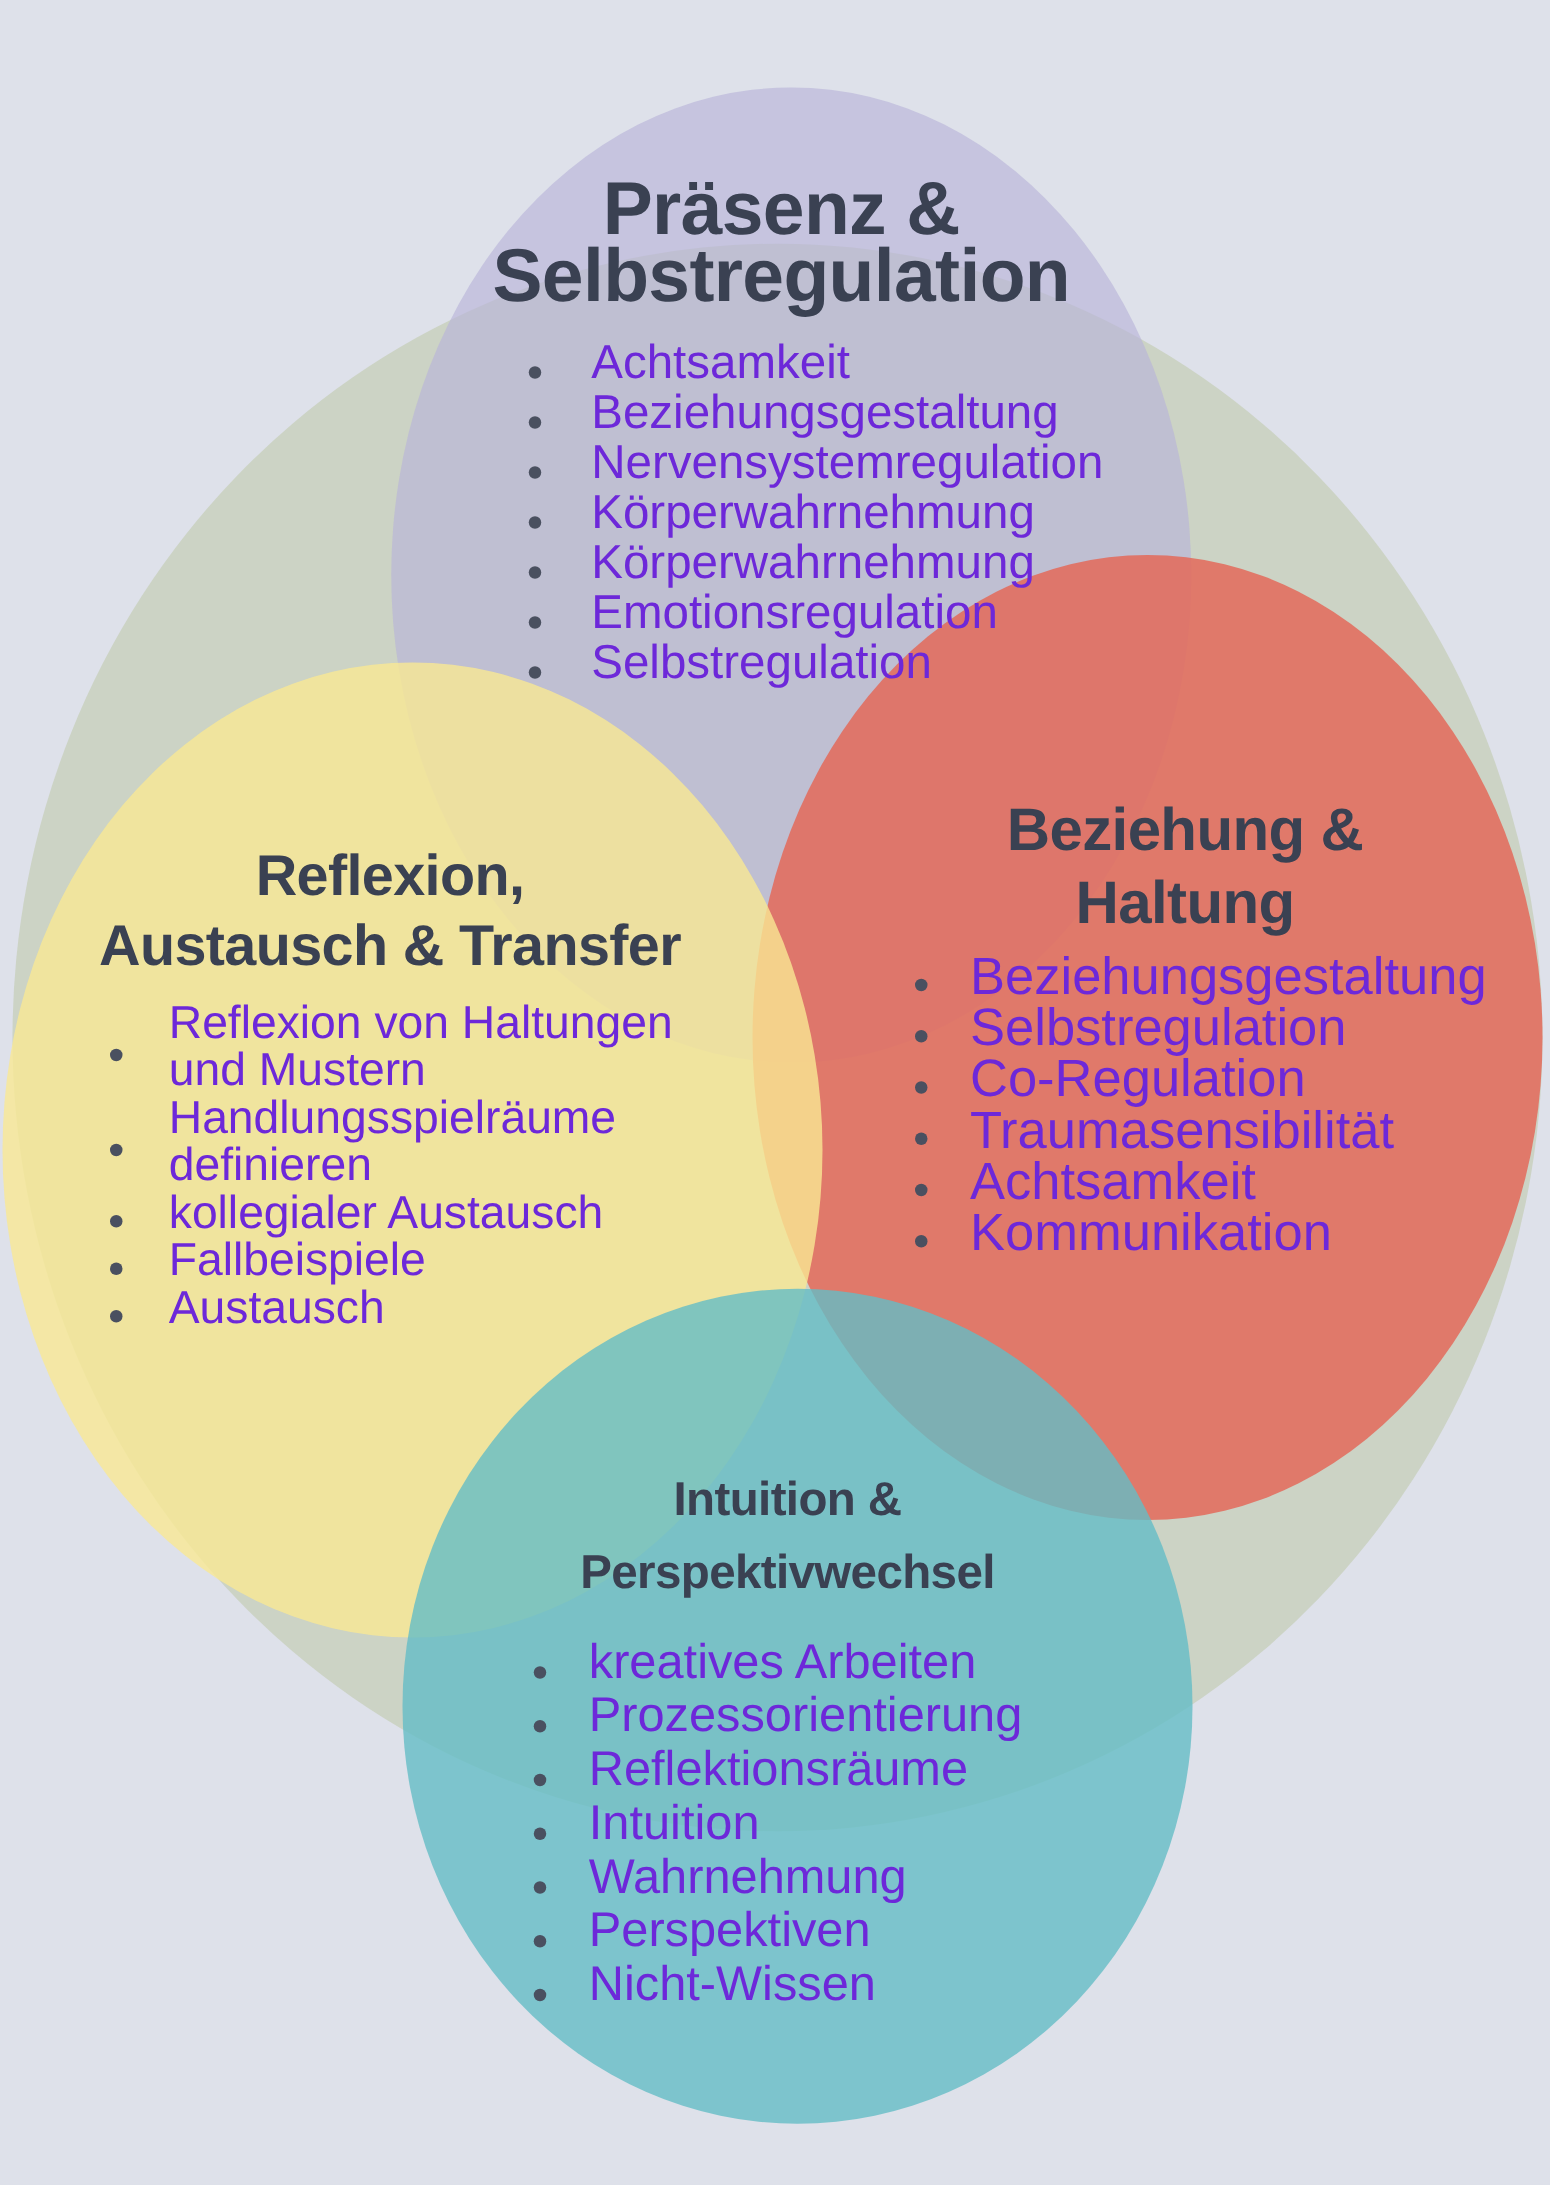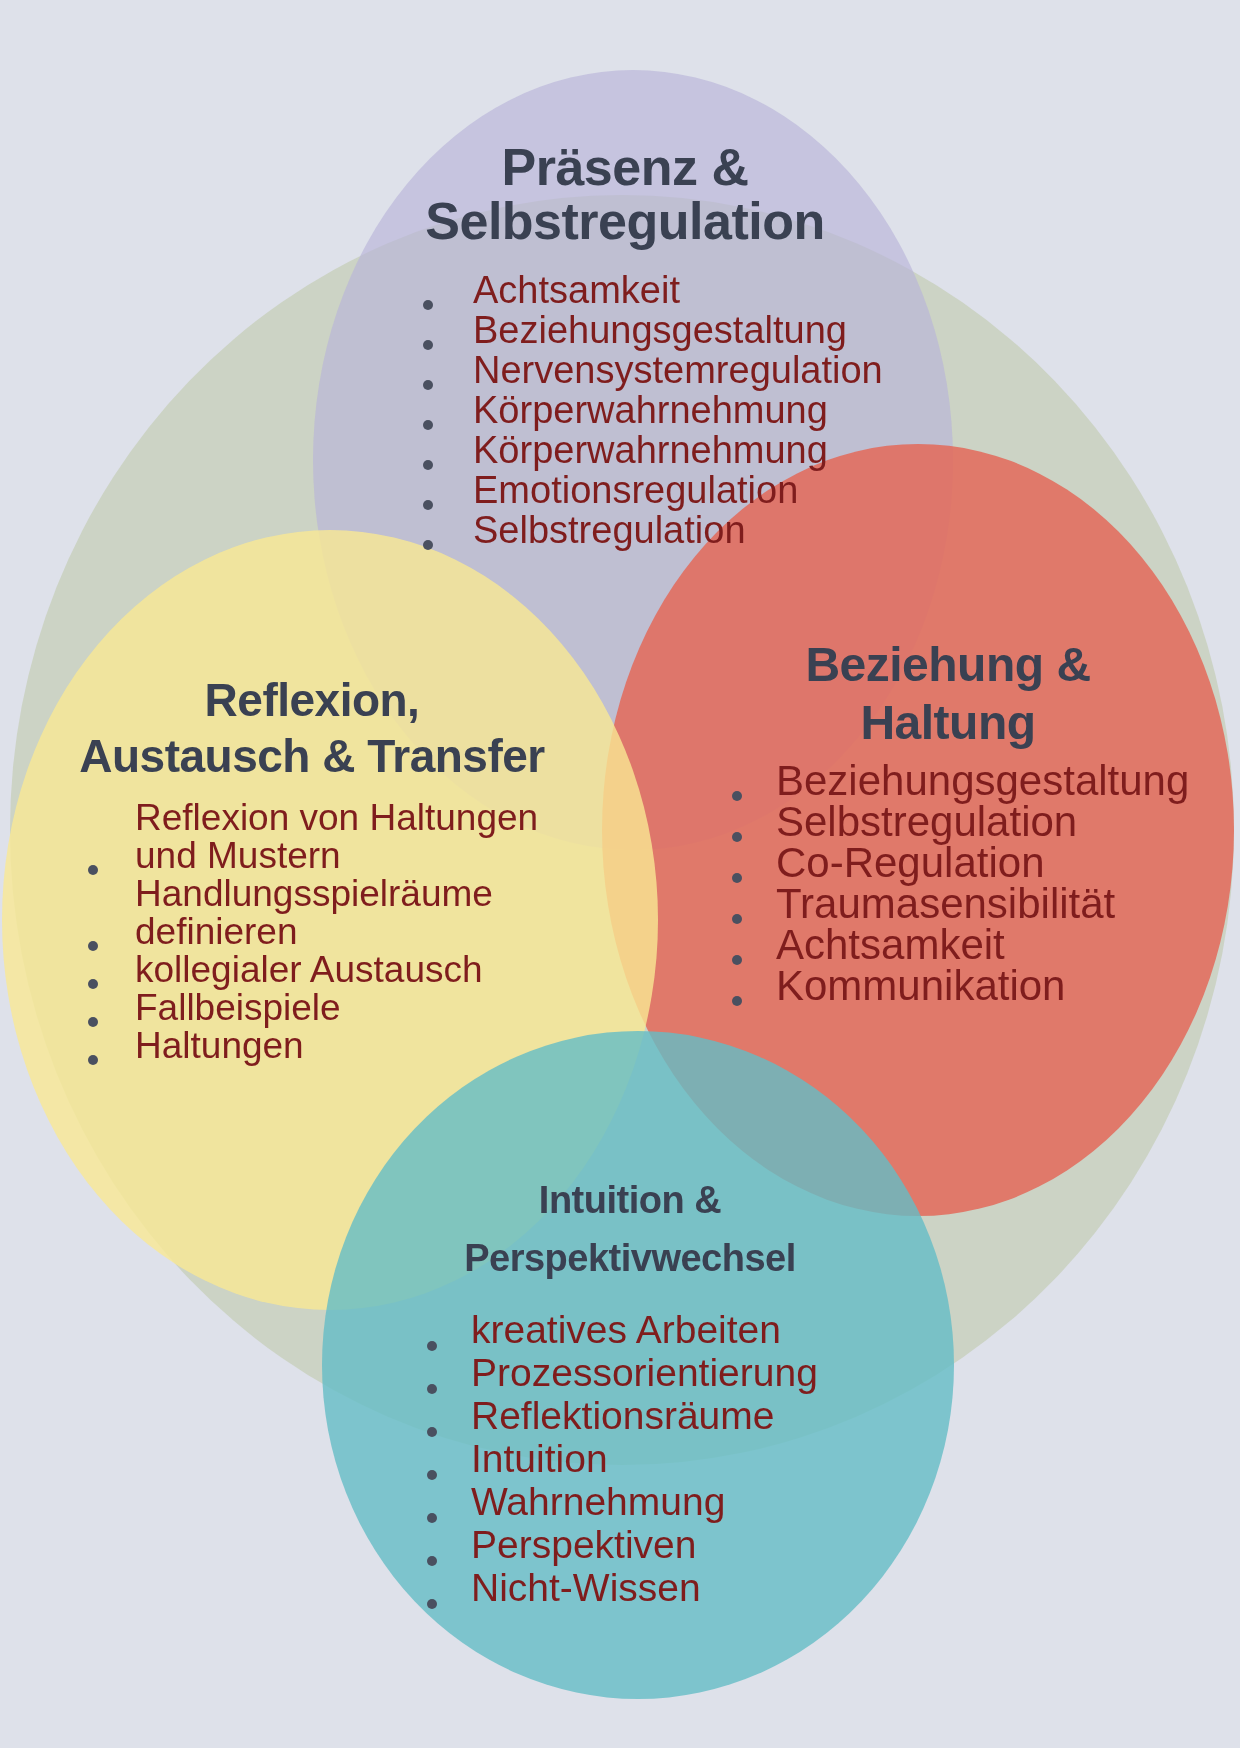--- a/index.html
+++ b/index.html
@@ -15,25 +15,25 @@
   .title{
     position:absolute;
     text-align:center;
     font-weight:bold;
     color:#3a4152;
     letter-spacing:-0.5px;
     margin:0;
   }
   .t-line{display:block;}
   .list{position:absolute;}
-  .row{display:flex;align-items:flex-end;color:#7f1d1d;}
+  .row{display:flex;align-items:center;color:#6d28d9;}
   .dot{width:10px;height:10px;border-radius:50%;background:#4a5060;flex:none;}
 
   
-  .g-praesenz .title{left:275px;top:140px;width:700px;font-size:52px;line-height:54px;}
+  .g-praesenz .title{left:275px;top:140px;width:700px;font-size:60px;line-height:54px;}
   .g-praesenz .list{left:423px;top:270px;}
   .g-praesenz .row{font-size:38px;line-height:40px;}
   .g-praesenz .dot{margin-top:15px;}
   .g-praesenz .row span.txt{margin-left:40px;}
 
   
   .g-reflexion .title{left:-18px;top:672px;width:660px;font-size:46px;line-height:56px;}
   .g-reflexion .list{left:88px;top:799px;}
   .g-reflexion .row{font-size:37px;line-height:38px;}
   .g-reflexion .dot{margin-top:14px;}
@@ -121,21 +121,21 @@
       <div class="row">
           <span class="dot"></span>
           <span class="txt">kollegialer Austausch</span>
         </div>
       <div class="row">
           <span class="dot"></span>
           <span class="txt">Fallbeispiele</span>
         </div>
       <div class="row">
           <span class="dot"></span>
-          <span class="txt">Haltungen</span>
+          <span class="txt">Austausch</span>
         </div>
     </div>
   </section>
 
   <section class="group g-beziehung">
     <h2 class="title">
         <span class="t-line">Beziehung &amp;</span>
         <span class="t-line">Haltung</span>
       </h2>
     <div class="list">

